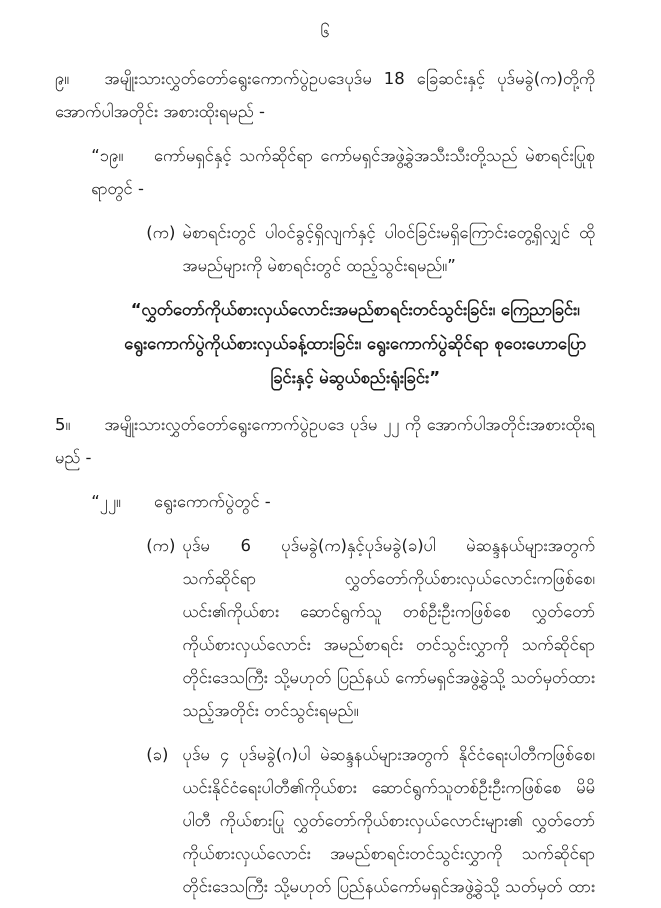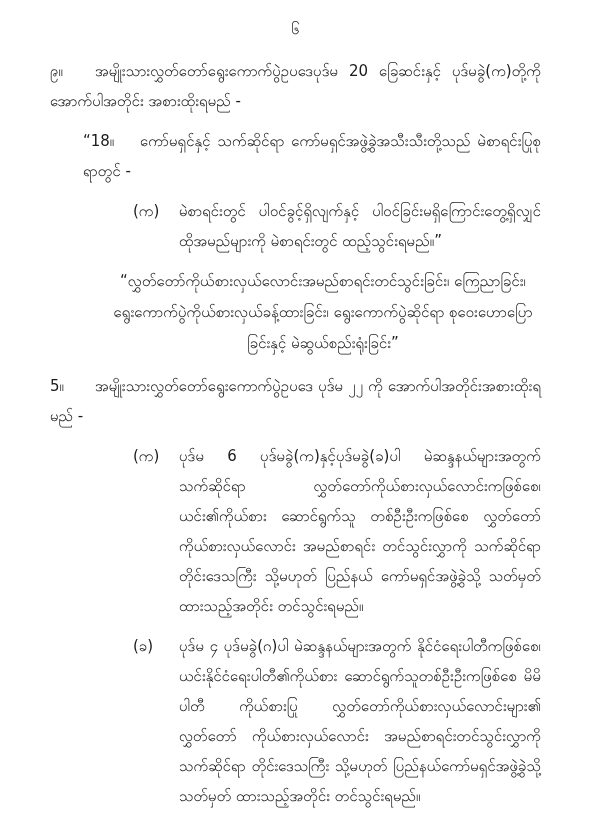--- a/index.html
+++ b/index.html
@@ -44,51 +44,51 @@
   .lettered-item {
     display: flex;
     margin: 0 0 10px 83px;
   }
   .lettered-item .marker {
     flex: 0 0 33px;
   }
   .lettered-item .item-text {
     flex: 1 1 auto;
     text-align: justify;
-    margin-left: 13px;
   }
   .chapter-heading {
-    font-weight: 400;
+    font-weight: 700;
     text-align: center;
     margin: 2px 0 12px 0;
     padding-left: 55px;
     line-height: 31px;
   }
 </style>
 </head>
 <body>
 
 <div class="page">
 
   <div class="page-number">၆</div>
 
-  <p class="para"><span class="num">၉။</span><span>အမျိုးသားလွှတ်တော်ရွေးကောက်ပွဲဥပဒေပုဒ်မ 20 ခြေဆင်းနှင့် ပုဒ်မခွဲ(က)တို့ကို အောက်ပါအတိုင်း အစားထိုးရမည် -</span></p>
+  <p class="para"><span class="num">၉။</span><span>အမျိုးသားလွှတ်တော်ရွေးကောက်ပွဲဥပဒေပုဒ်မ 18 ခြေဆင်းနှင့် ပုဒ်မခွဲ(က)တို့ကို အောက်ပါအတိုင်း အစားထိုးရမည် -</span></p>
 
-  <div class="quote-block"><span class="qnum">“18။</span><span>ကော်မရှင်နှင့် သက်ဆိုင်ရာ ကော်မရှင်အဖွဲ့ခွဲအသီးသီးတို့သည် မဲစာရင်းပြုစုရာတွင် -</span></div>
+  <div class="quote-block"><span class="qnum">“၁၉။</span><span>ကော်မရှင်နှင့် သက်ဆိုင်ရာ ကော်မရှင်အဖွဲ့ခွဲအသီးသီးတို့သည် မဲစာရင်းပြုစုရာတွင် -</span></div>
 
   <div class="lettered-item">
     <span class="marker">(က)</span>
     <span class="item-text">မဲစာရင်းတွင် ပါဝင်ခွင့်ရှိလျက်နှင့် ပါဝင်ခြင်းမရှိကြောင်းတွေ့ရှိလျှင် ထိုအမည်များကို မဲစာရင်းတွင် ထည့်သွင်းရမည်။”</span>
   </div>
 
 
   <div class="chapter-heading">“လွှတ်တော်ကိုယ်စားလှယ်လောင်းအမည်စာရင်းတင်သွင်းခြင်း၊ ကြေညာခြင်း၊ ရွေးကောက်ပွဲကိုယ်စားလှယ်ခန့်ထားခြင်း၊ ရွေးကောက်ပွဲဆိုင်ရာ စုဝေးဟောပြောခြင်းနှင့် မဲဆွယ်စည်းရုံးခြင်း”</div>
 
   <p class="para"><span class="num">5။</span><span>အမျိုးသားလွှတ်တော်ရွေးကောက်ပွဲဥပဒေ ပုဒ်မ ၂၂ ကို အောက်ပါအတိုင်းအစားထိုးရမည် -</span></p>
 
+  <div class="quote-block"><span class="qnum">“၂၂။</span><span>ရွေးကောက်ပွဲတွင် -</span></div>
 
   <div class="lettered-item">
     <span class="marker">(က)</span>
     <span class="item-text">ပုဒ်မ 6 ပုဒ်မခွဲ(က)နှင့်ပုဒ်မခွဲ(ခ)ပါ မဲဆန္ဒနယ်များအတွက် သက်ဆိုင်ရာ လွှတ်တော်ကိုယ်စားလှယ်လောင်းကဖြစ်စေ၊ ယင်း၏ကိုယ်စား ဆောင်ရွက်သူ တစ်ဦးဦးကဖြစ်စေ လွှတ်တော်ကိုယ်စားလှယ်လောင်း အမည်စာရင်း တင်သွင်းလွှာကို သက်ဆိုင်ရာ တိုင်းဒေသကြီး သို့မဟုတ် ပြည်နယ် ကော်မရှင်အဖွဲ့ခွဲသို့ သတ်မှတ်ထားသည့်အတိုင်း တင်သွင်းရမည်။</span>
   </div>
 
   <div class="lettered-item">
     <span class="marker">(ခ)</span>
     <span class="item-text">ပုဒ်မ ၄ ပုဒ်မခွဲ(ဂ)ပါ မဲဆန္ဒနယ်များအတွက် နိုင်ငံရေးပါတီကဖြစ်စေ၊ ယင်းနိုင်ငံရေးပါတီ၏ကိုယ်စား ဆောင်ရွက်သူတစ်ဦးဦးကဖြစ်စေ မိမိပါတီ ကိုယ်စားပြု လွှတ်တော်ကိုယ်စားလှယ်လောင်းများ၏ လွှတ်တော် ကိုယ်စားလှယ်လောင်း အမည်စာရင်းတင်သွင်းလွှာကို သက်ဆိုင်ရာ တိုင်းဒေသကြီး သို့မဟုတ် ပြည်နယ်ကော်မရှင်အဖွဲ့ခွဲသို့ သတ်မှတ် ထားသည့်အတိုင်း တင်သွင်းရမည်။</span>
   </div>

